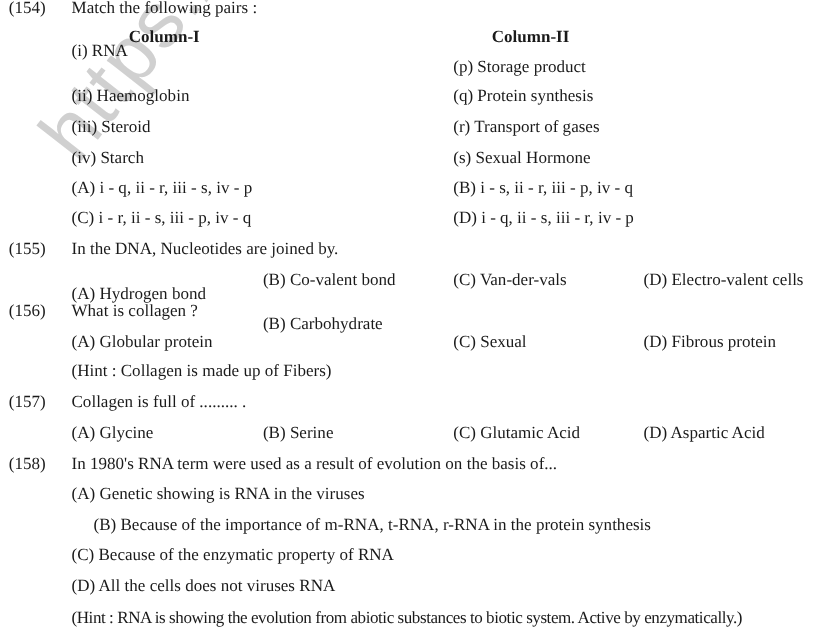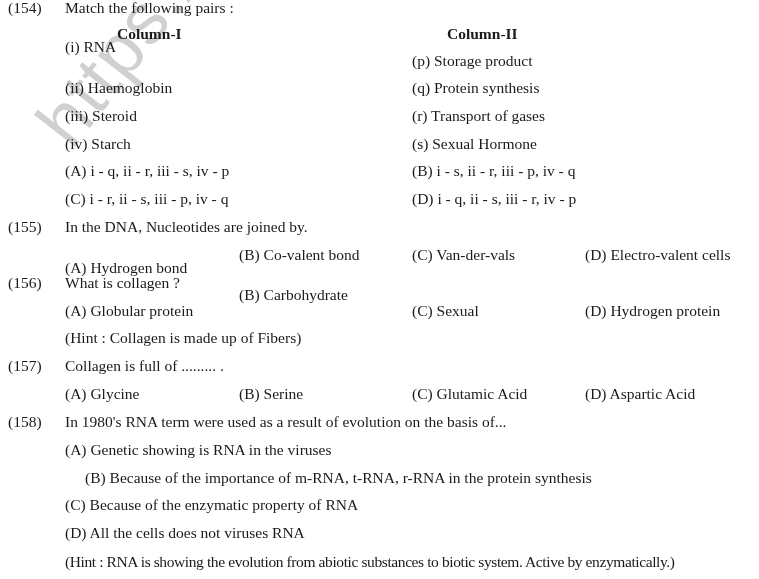--- a/index.html
+++ b/index.html
@@ -94,21 +94,21 @@
       <span class="line" style="left:412px; top:245px;">(C) Van-der-vals</span>
       <span class="line" style="left:585px; top:245px;">(D) Electro-valent cells</span>
     </div>
 
     <div>
       <span class="qnum" style="top:273px;">(156)</span>
       <span class="line" style="left:65px; top:273px;">What is collagen ?</span>
       <span class="line" style="left:65px; top:301px;">(A) Globular protein</span>
       <span class="line" style="left:239px; top:285px;font-family:Liberation Serif, serif;">(B) Carbohydrate</span>
       <span class="line" style="left:412px; top:301px;">(C) Sexual</span>
-      <span class="line" style="left:585px; top:301px;">(D) Hydrogen protein</span>
+      <span class="line" style="left:585px; top:301px;">(D) Fibrous protein</span>
       <span class="line" style="left:65px; top:328px;">(Hint : Collagen is made up of Fibers)</span>
     </div>
 
     <div>
       <span class="qnum" style="top:356px;">(157)</span>
       <span class="line" style="left:65px; top:356px;">Collagen is full of ......... .</span>
       <span class="line" style="left:65px; top:384px;">(A) Glycine</span>
       <span class="line" style="left:239px; top:384px;">(B) Serine</span>
       <span class="line" style="left:412px; top:384px;">(C) Glutamic Acid</span>
       <span class="line" style="left:585px; top:384px;">(D) Aspartic Acid</span>

